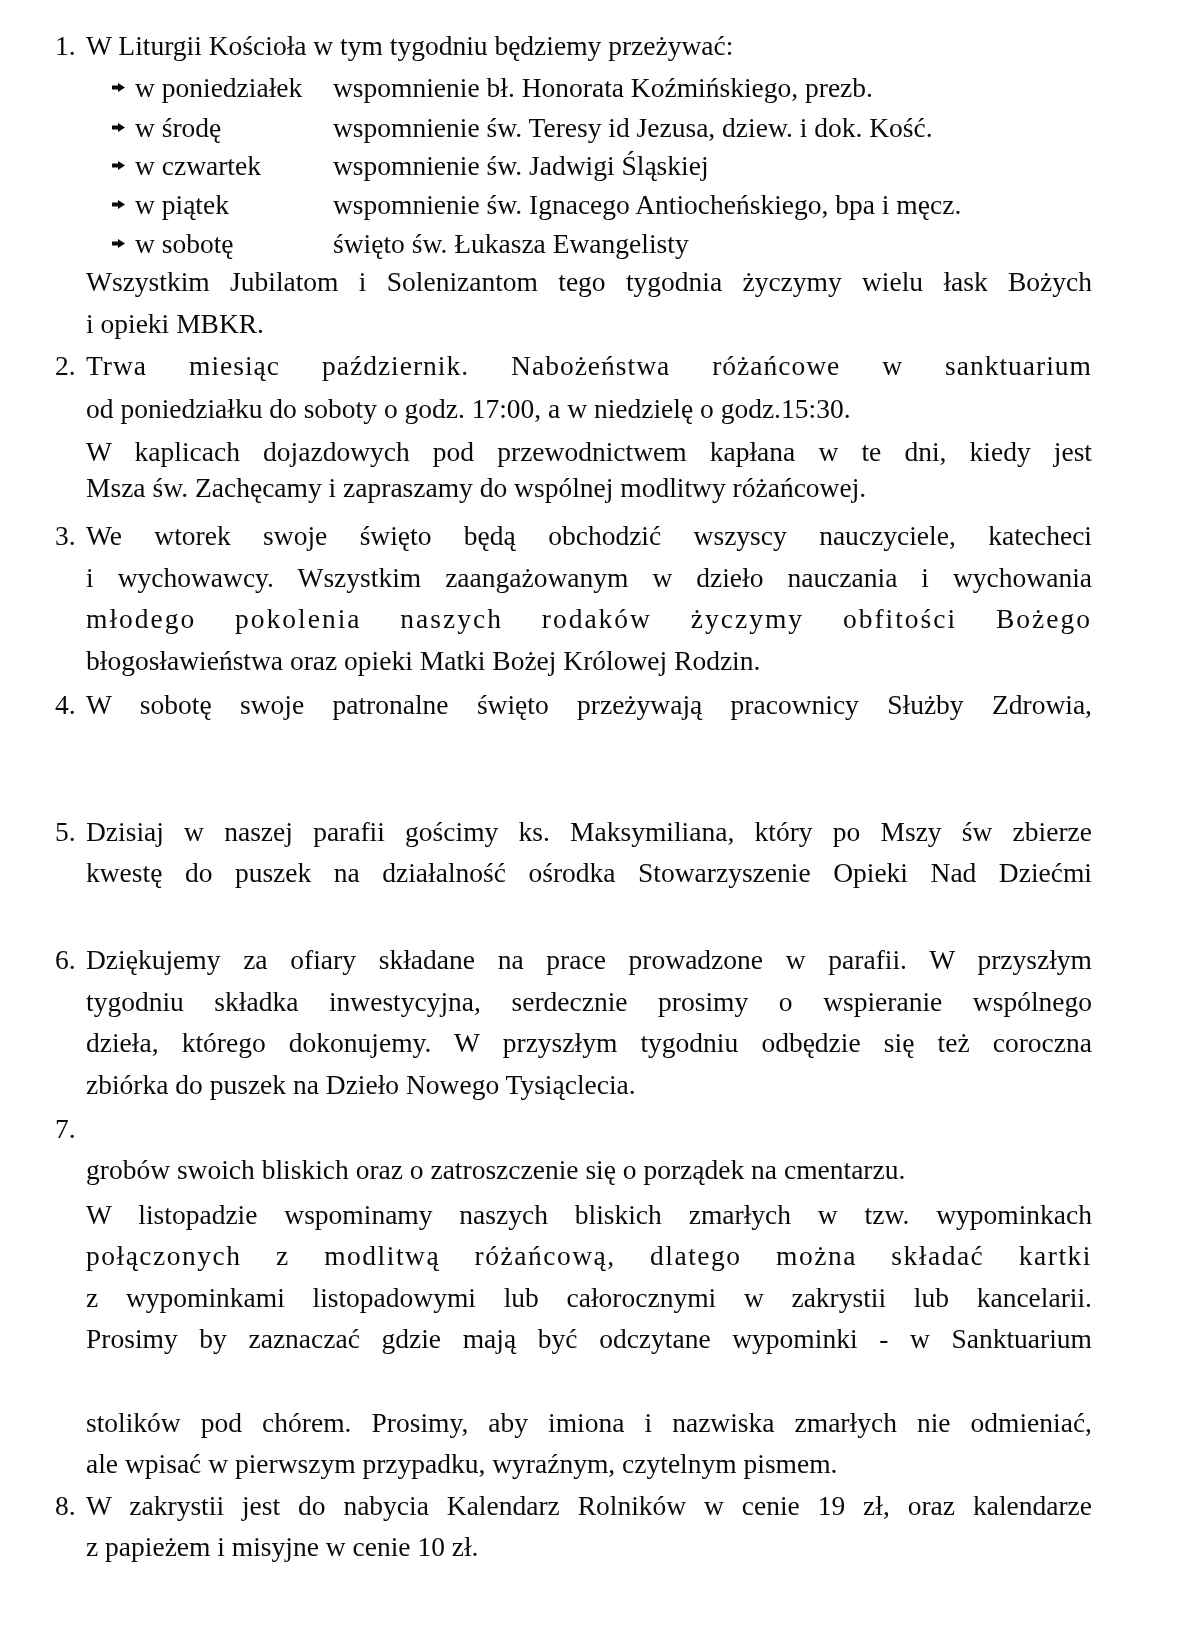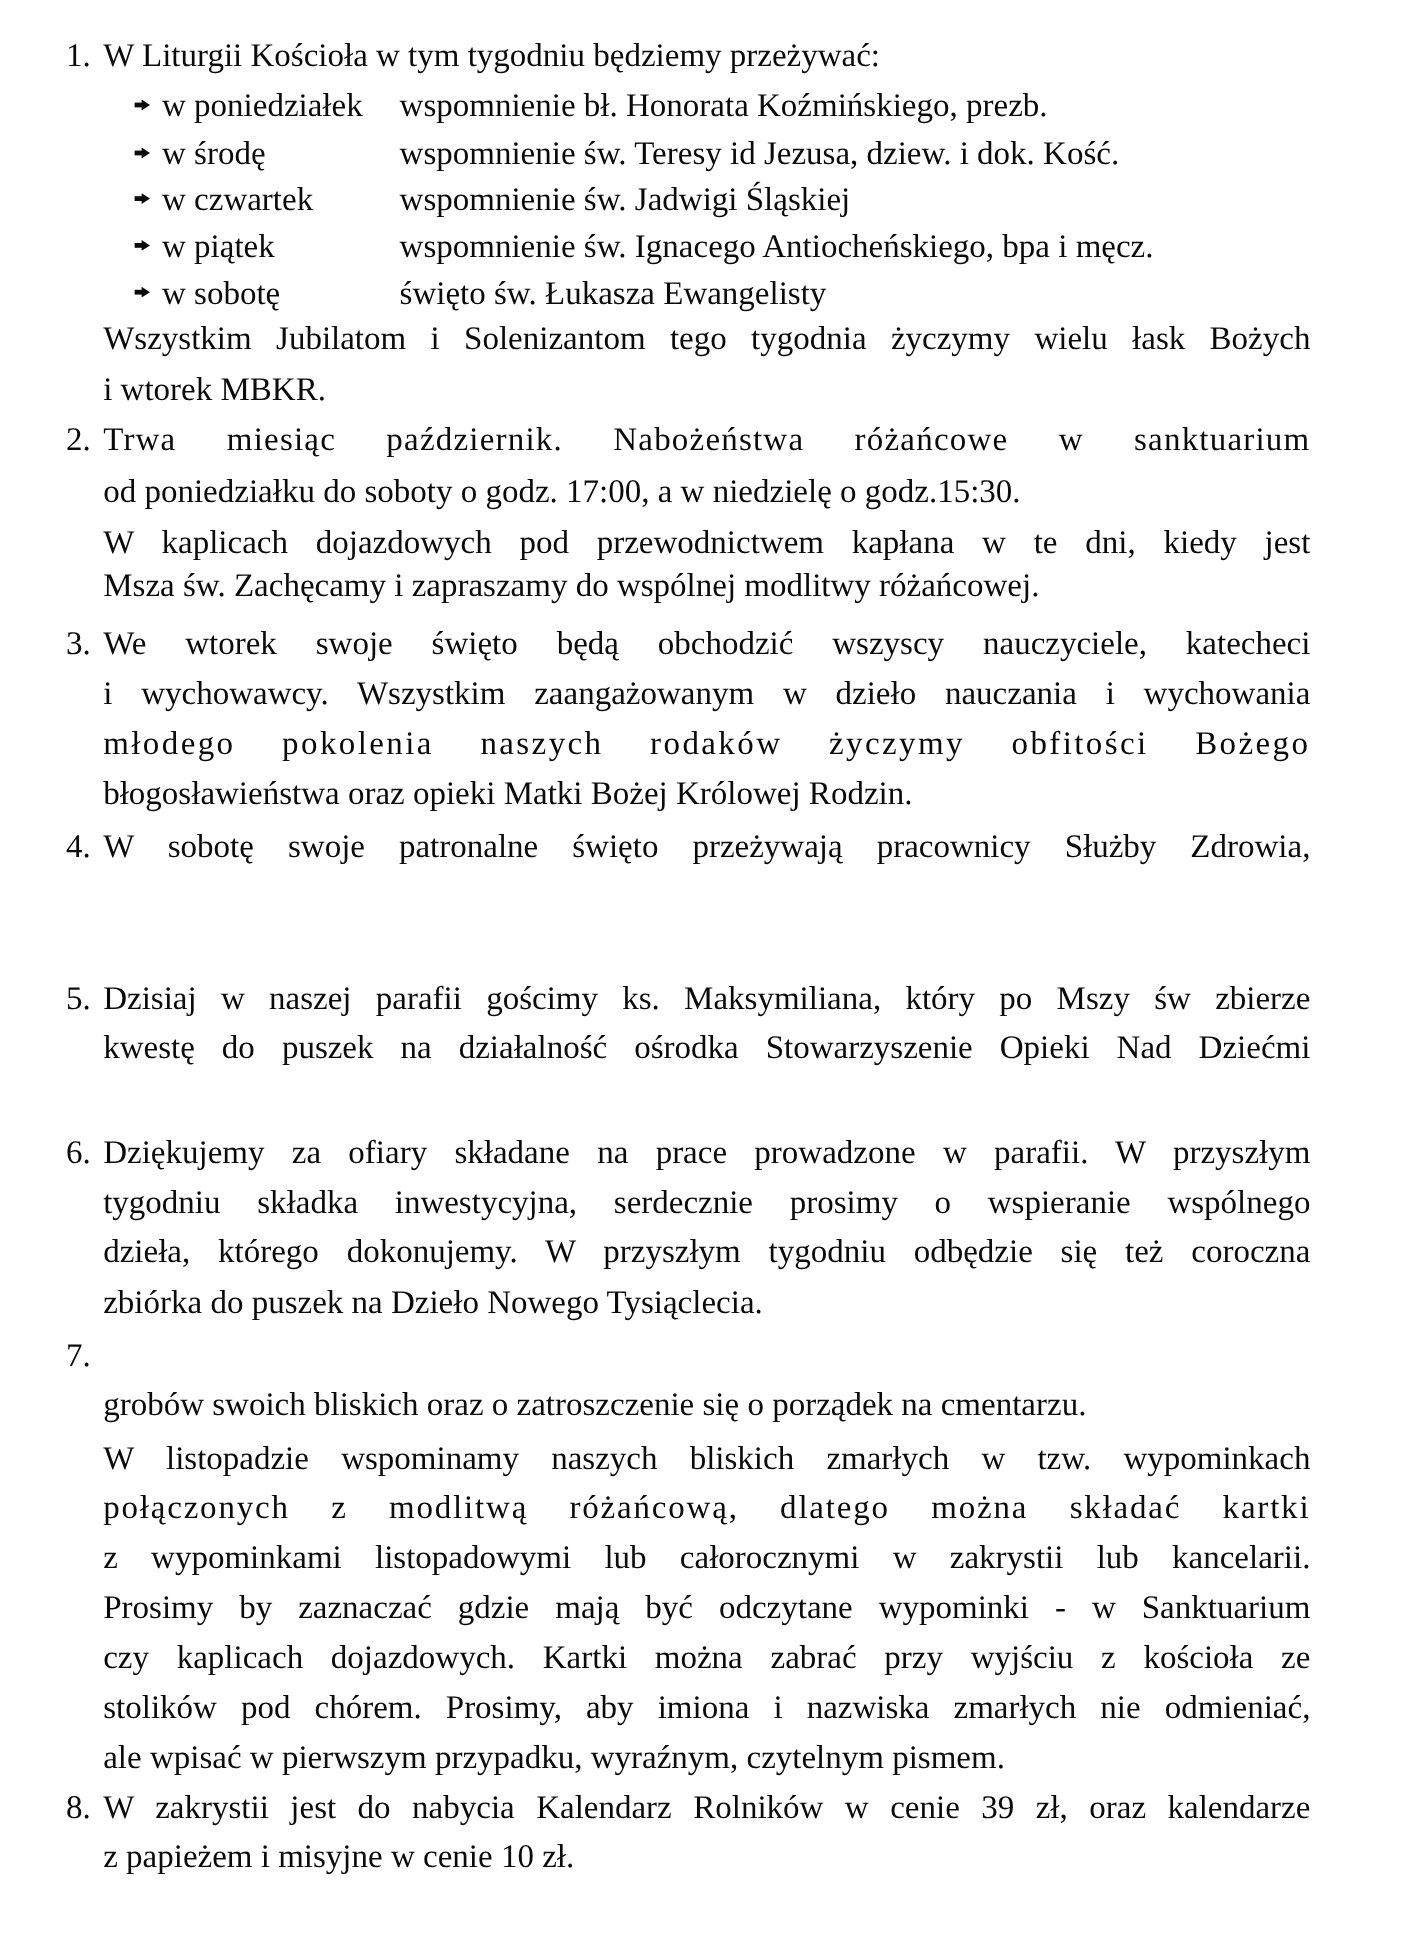--- a/index.html
+++ b/index.html
@@ -88,21 +88,21 @@
 
   <div class="sub-bullet" style="top:228px;">
     <span class="arrow"><svg width="13" height="9" viewBox="0 0 13 9">
           <rect x="0" y="2.5" width="7" height="4" fill="#0a0a0a"></rect>
           <polygon points="6,0 13,4.5 6,9" fill="#0a0a0a"></polygon>
         </svg></span><span class="day">w sobotę</span>
   </div>
   <div class="sub-bullet desc" style="top:228px; left:333px;">święto św. Łukasza Ewangelisty</div>
 
   <div class="line just" style="top:266px; width:1006px;">Wszystkim Jubilatom i Solenizantom tego tygodnia życzymy wielu łask Bożych</div>
-  <div class="line" style="top:308px;">i wtorek MBKR.</div>
+  <div class="line" style="top:308px;">i opieki MBKR.</div>
 
   <div class="num" style="top:350px;">2.</div>
   <div class="line just" style="top:350px; width:1006px; letter-spacing:1px;">Trwa miesiąc październik. Nabożeństwa różańcowe w sanktuarium</div>
   <div class="line" style="top:393px;">od poniedziałku do soboty o godz. 17:00, a w niedzielę o godz.15:30.</div>
   <div class="line just" style="top:436px; width:1006px;">W kaplicach dojazdowych pod przewodnictwem kapłana w te dni, kiedy jest</div>
   <div class="line" style="top:472px;">Msza św. Zachęcamy i zapraszamy do wspólnej modlitwy różańcowej.</div>
 
   <div class="num" style="top:520px;">3.</div>
   <div class="line just" style="top:520px; width:1006px;">We wtorek swoje święto będą obchodzić wszyscy nauczyciele, katecheci</div>
   <div class="line just" style="top:562px; width:1006px;">i wychowawcy. Wszystkim zaangażowanym w dzieło nauczania i wychowania</div>
@@ -121,21 +121,20 @@
   <div class="line just" style="top:986px; width:1006px;">tygodniu składka inwestycyjna, serdecznie prosimy o wspieranie wspólnego</div>
   <div class="line just" style="top:1027px; width:1006px;">dzieła, którego dokonujemy. W przyszłym tygodniu odbędzie się też coroczna</div>
   <div class="line" style="top:1069px;">zbiórka do puszek na Dzieło Nowego Tysiąclecia.</div>
 
   <div class="num" style="top:1113px;">7.</div>
   <div class="line" style="top:1154px;">grobów swoich bliskich oraz o zatroszczenie się o porządek na cmentarzu.</div>
   <div class="line just" style="top:1199px; width:1006px;">W listopadzie wspominamy naszych bliskich zmarłych w tzw. wypominkach</div>
   <div class="line just" style="top:1240px; width:1006px; letter-spacing:1.5px;">połączonych z modlitwą różańcową, dlatego można składać kartki</div>
   <div class="line just" style="top:1282px; width:1006px;">z wypominkami listopadowymi lub całorocznymi w zakrystii lub kancelarii.</div>
   <div class="line just" style="top:1323px; width:1006px;">Prosimy by zaznaczać gdzie mają być odczytane wypominki - w Sanktuarium</div>
-  <div class="line just" style="top:1365px; width:1006px;">czy kaplicach dojazdowych. Kartki można zabrać przy wyjściu z kościoła ze</div>
   <div class="line just" style="top:1407px; width:1006px;">stolików pod chórem. Prosimy, aby imiona i nazwiska zmarłych nie odmieniać,</div>
   <div class="line" style="top:1448px;">ale wpisać w pierwszym przypadku, wyraźnym, czytelnym pismem.</div>
 
   <div class="num" style="top:1490px;">8.</div>
-  <div class="line just" style="top:1490px; width:1006px;">W zakrystii jest do nabycia Kalendarz Rolników w cenie 39 zł, oraz kalendarze</div>
+  <div class="line just" style="top:1490px; width:1006px;">W zakrystii jest do nabycia Kalendarz Rolników w cenie 19 zł, oraz kalendarze</div>
   <div class="line" style="top:1531px;">z papieżem i misyjne w cenie 10 zł.</div>
 
 </div>
 
 </body></html>

